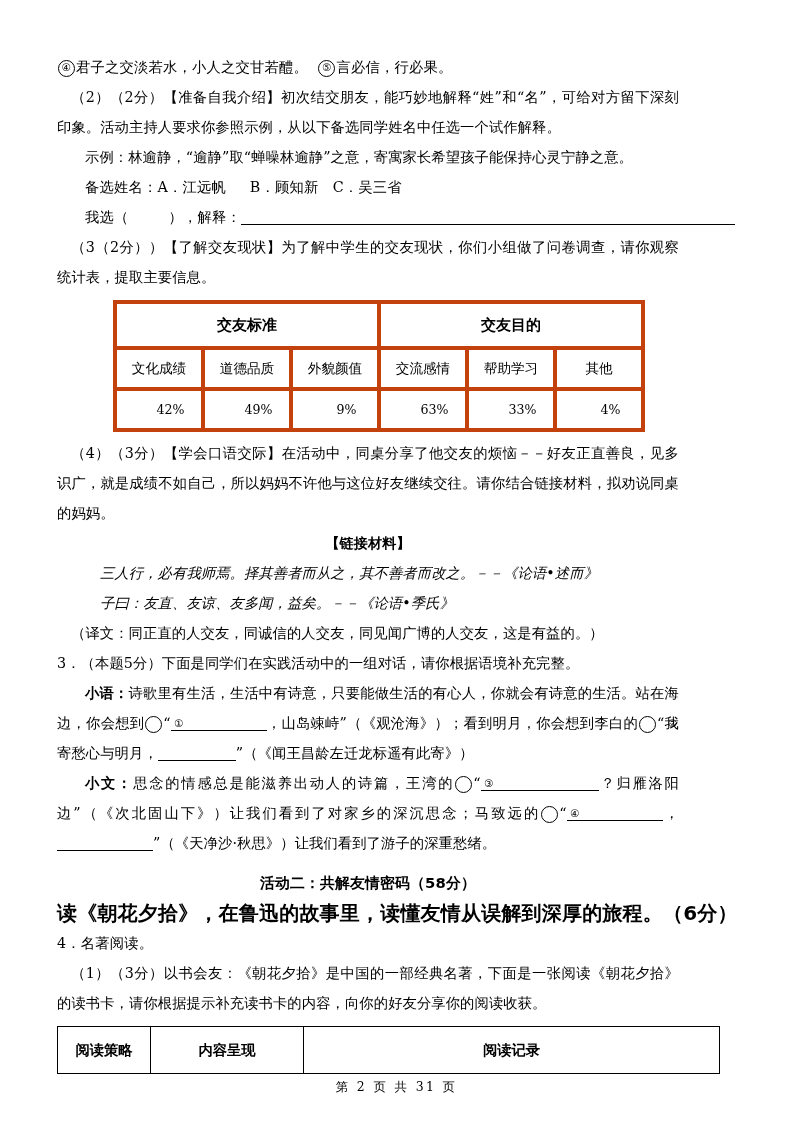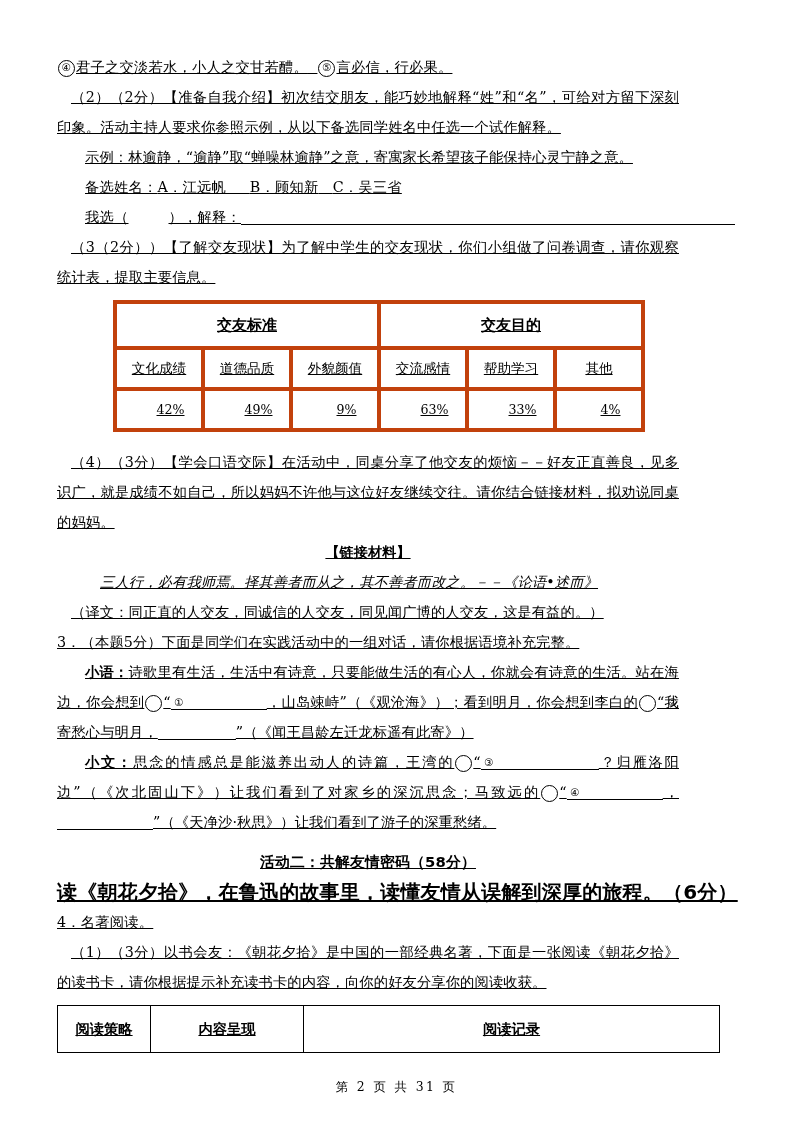--- a/index.html
+++ b/index.html
@@ -15,21 +15,20 @@
     color: #000000;
     overflow: hidden;
   }
   .page {
     position: absolute;
     left: 0; top: 0;
     width: 734px;
     height: 1122px;
     box-sizing: border-box;
     padding: 52px 55px 0 57px;
-    text-decoration: underline;
   }
 
   
   .line {
     font-size: 14.3px;
     line-height: 30px;
     letter-spacing: 0.2px;
     white-space: nowrap;
     margin: 0;
   }
@@ -187,25 +186,26 @@
           <td class="val">49%</td>
           <td class="val">9%</td>
           <td class="val">63%</td>
           <td class="val">33%</td>
           <td class="val">4%</td>
         </tr>
       </tbody>
     </table>
   </div>
 
-  <div class="para ind1" style="text-indent:14px;margin-top:15px;">（4）（3分）【学会口语交际】在活动中，同桌分享了他交友的烦恼－－好友正直善良，见多识广，就是成绩不如自己，所以妈妈不许他与这位好友继续交往。请你结合链接材料，拟劝说同桌的妈妈。</div>
+  <div class="para ind1" style="text-indent:14px;margin-top:6px;">（4）（3分）【学会口语交际】在活动中，同桌分享了他交友的烦恼－－好友正直善良，见多识广，就是成绩不如自己，所以妈妈不许他与这位好友继续交往。请你结合链接材料，拟劝说同桌的妈妈。</div>
 
   <div class="line heiti" style="font-size:14px;text-align:center;">【链接材料】</div>
 
   <div class="para ind-3em kai">三人行，必有我师焉。择其善者而从之，其不善者而改之。－－《论语•述而》</div>
+  <div class="para ind-3em kai">子曰：友直、友谅、友多闻，益矣。－－《论语•季氏》</div>
 
   <div class="para" style="text-indent:14px;">（译文：同正直的人交友，同诚信的人交友，同见闻广博的人交友，这是有益的。）</div>
 
   <div class="para" style="text-indent:0;">3．（本题5分）下面是同学们在实践活动中的一组对话，请你根据语境补充完整。</div>
 
   <div class="para" style="padding-left:0;text-indent:28px;">
     <span class="heiti">小语：</span><span>诗歌里有生活，生活中有诗意，只要能做生活的有心人，你就会有诗意的生活。站在海边，你会想到</span><span class="circnum">①</span><span>“</span><span class="blank blank-md"></span><span>，山岛竦峙”（《观沧海》）；看到明月，你会想到李白的</span><span class="circnum">②</span><span>“我寄愁心与明月，</span><span class="blank blank-sm"></span><span>”（《闻王昌龄左迁龙标遥有此寄》）</span>
   </div>
 
   <div class="para" style="padding-left:0;text-indent:28px;">

